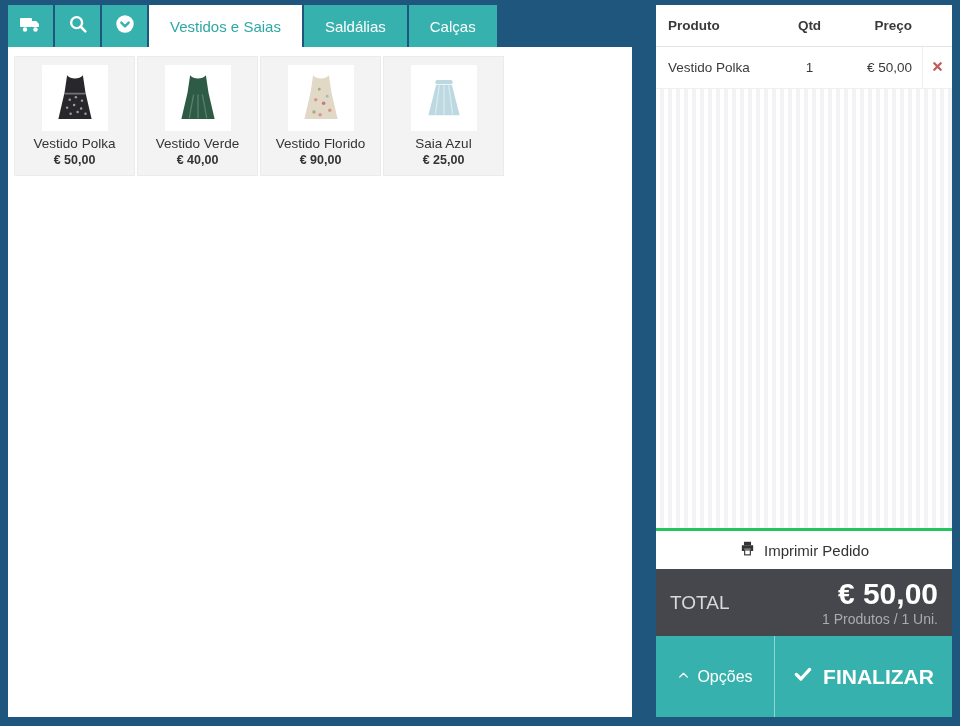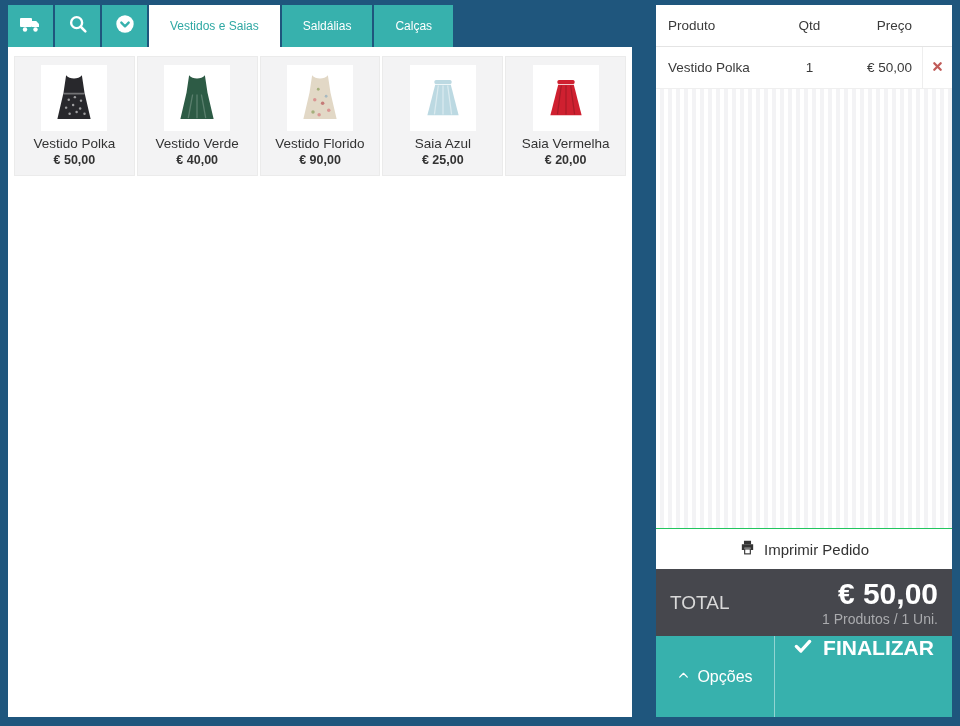--- a/index.html
+++ b/index.html
@@ -5,58 +5,58 @@
   * { box-sizing: border-box; margin: 0; padding: 0; }
   html, body { width: 960px; height: 726px; overflow: hidden; }
   body { font-family: "Liberation Sans", sans-serif; background: #1f567d; }
 
   .frame { width: 960px; height: 726px; padding: 5px 8px 9px 8px; display: flex; gap: 24px; }
 
   
   .left-col { width: 624px; display: flex; flex-direction: column; }
   .tabbar { height: 42px; display: flex; gap: 2px; }
   .icon-btn { width: 45px; height: 42px; background: #37b1ad; display: flex; align-items: center; justify-content: center; cursor: pointer; }
-  .tab { height: 42px; padding: 8px 21px; display: flex; align-items: center; background: #37b1ad; color: #ffffff; font-size: 12px; cursor: pointer; white-space: nowrap; justify-content: flex-end; }
+  .tab { height: 42px; padding: 8px 21px; display: flex; align-items: center; background: #37b1ad; color: #ffffff; font-size: 15px; cursor: pointer; white-space: nowrap; justify-content: flex-end; }
   .tab.active { background: #ffffff; color: #2fa8a4; }
   .left-content { flex: 1; background: #ffffff; padding: 9px 6px; }
 
   .products-row { display: flex; gap: 2px; }
   .product-card { width: 121px; height: 120px; background: #f3f3f4; border: 1px solid #ebebeb; display: flex; flex-direction: column; align-items: center; cursor: pointer; }
   .product-img { width: 66px; height: 66px; background: #ffffff; margin-top: 8px; display: flex; align-items: center; justify-content: center; }
   .product-name { font-size: 13.5px; color: #333; margin-top: 5px; }
   .product-price { font-size: 12.5px; color: #333; font-weight: bold; margin-top: 2px; }
 
   
   .right-col { flex: 1; display: flex; flex-direction: column; }
   .panel-header { height: 41px; display: flex; align-items: center; justify-content: space-between; padding: 0 13px; color: #ffffff; font-size: 15px; }
   .panel-title { font-weight: normal; }
   .panel-title b { font-weight: bold; }
   .pager-btn { width: 22px; height: 22px; display: flex; align-items: center; justify-content: center; cursor: pointer; }
 
-  .sale-table-header { height: 42px; background: #ffffff; display: flex; align-items: center; border-bottom: 1px solid #e4e4e4; font-size: 13.5px; font-weight: normal; color: #3a3a3a; }
+  .sale-table-header { height: 42px; background: #ffffff; display: flex; align-items: center; border-bottom: 1px solid #e4e4e4; font-size: 13.5px; font-weight: bold; color: #3a3a3a; }
   .sale-row { height: 42px; background: #ffffff; display: flex; align-items: center; border-bottom: 1px solid #efefef; font-size: 13.5px; color: #3a3a3a; }
   .col-produto { flex: 1; padding-left: 12px; }
   .col-qtd { width: 55px; text-align: center; }
   .col-preco { width: 85px; text-align: right; padding-right: 10px; }
   .col-del { width: 30px; height: 100%; display: flex; align-items: center; justify-content: center; }
   .sale-row .col-del { border-left: 1px solid #eeeeee; cursor: pointer; }
 
   .stripes { flex: 1; background: repeating-linear-gradient(90deg, #ffffff 0px, #ffffff 4px, #f3f3f5 4px, #f3f3f5 8px); }
 
-  .print-row { height: 41px; background: #ffffff; border-top: 1px solid #22c55e; display: flex; align-items: center; justify-content: center; gap: 8px; font-size: 15px; color: #333; cursor: pointer; }
+  .print-row { height: 41px; background: #ffffff; border-top: 3px solid #22c55e; display: flex; align-items: center; justify-content: center; gap: 8px; font-size: 15px; color: #333; cursor: pointer; }
 
   .total-bar { height: 67px; background: #46474d; display: flex; align-items: center; justify-content: space-between; padding: 0 14px; }
   .total-label { color: #d9d9d9; font-size: 19px; }
   .total-right { display: flex; flex-direction: column; align-items: flex-end; }
   .total-amount { color: #ffffff; font-size: 30px; font-weight: bold; line-height: 32px; }
   .total-summary { color: #aaabae; font-size: 14px; margin-top: 1px; }
 
   .panel-footer { height: 81px; background: #37b1ad; display: flex; }
   .options-btn { width: 119px; display: flex; align-items: center; justify-content: center; gap: 7px; color: #ffffff; font-size: 16px; cursor: pointer; border-right: 1px solid rgba(255,255,255,0.45); }
-  .finalize-btn { flex: 1; display: flex; align-items: flex-start; justify-content: center; gap: 10px; color: #ffffff; font-size: 21px; font-weight: bold; cursor: pointer; }
+  .finalize-btn { flex: 1; display: flex; align-items: center; justify-content: center; gap: 10px; color: #ffffff; font-size: 21px; font-weight: bold; cursor: pointer; }
 </style>
 </head>
 <body>
 
 <div class="frame">
 
   <div class="left-col">
     <div class="tabbar">
       <div class="icon-btn">
         <span>
@@ -163,35 +163,20 @@
                 <line x1="26" y1="16" x2="21" y2="53"></line>
                   <line x1="32" y1="16" x2="32" y2="53"></line>
                   <line x1="38" y1="16" x2="43" y2="53"></line>
               </g>
             </svg>
           </div>
           <div class="product-name">Saia Azul</div>
           <div class="product-price">€ 25,00</div>
         </div>
 
-        <div class="product-card">
-          <div class="product-img">
-            <svg width="50" height="50" viewBox="0 0 64 64">
-              <rect x="21" y="9" width="22" height="5" rx="2" fill="#cf2030"></rect>
-              <path d="M22 15 L42 15 L52 54 L12 54 Z" fill="#cf2030"></path>
-              <g stroke="rgba(0,0,0,.18)" stroke-width="1.6">
-                <line x1="26" y1="16" x2="21" y2="53"></line>
-                  <line x1="32" y1="16" x2="32" y2="53"></line>
-                  <line x1="38" y1="16" x2="43" y2="53"></line>
-              </g>
-            </svg>
-          </div>
-          <div class="product-name">Saia Vermelha</div>
-          <div class="product-price">€ 20,00</div>
-        </div>
 
       </div>
     </div>
   </div>
 
   <div class="right-col">
 
 
     <div class="sale-table-header">
       <div class="col-produto">Produto</div>

